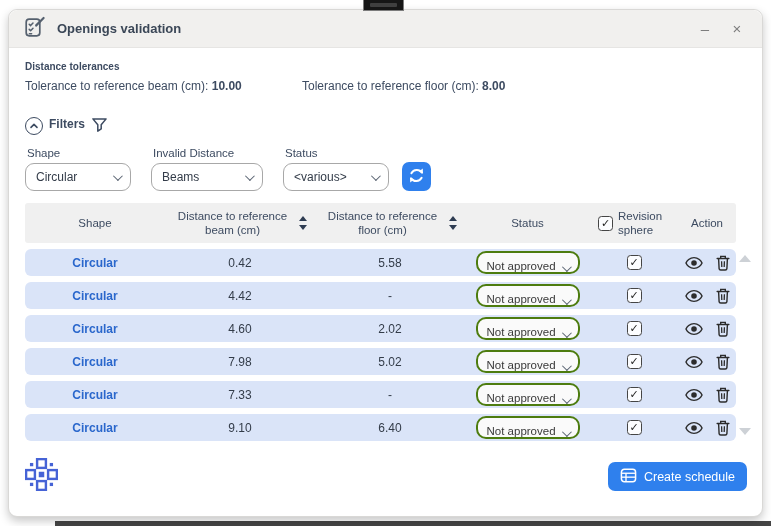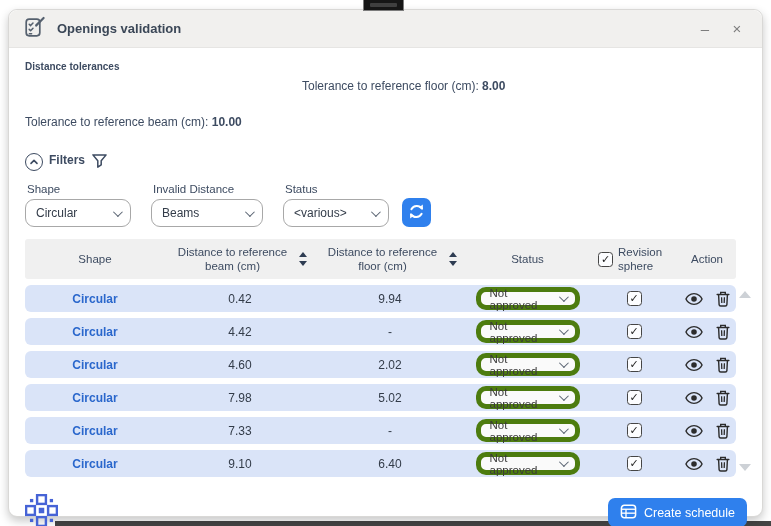--- a/index.html
+++ b/index.html
@@ -16,21 +16,21 @@
   .titlebar { height: 38px; background: #f1f0ee; border-bottom: 1px solid #e6e5e3; border-radius: 9px 9px 0 0; display: flex; align-items: center; padding: 0 14px; gap: 10px; }
   .titlebar .title { font-size: 13px; font-weight: bold; color: #3b4757; }
   .titlebar .spacer { flex: 1; }
   .win-btn { width: 22px; height: 22px; display: flex; align-items: center; justify-content: center; color: #7d7d7d; font-size: 15px; cursor: default; }
 
   .bodyc { padding: 13px 16px 0 16px; color: #3d4b61; }
 
   .tol-heading { font-size: 10px; font-weight: bold; margin-bottom: 7px; }
   .tol-line { display: flex; font-size: 12px; }
   .tol-item b { font-weight: bold; }
-  .tol-item.first { width: 277px; margin-top: 36px; }
+  .tol-item.first { width: 277px; }
 
   .filters-head { margin-top: 24px; display: flex; gap: 6px; }
   .filters-head .label { font-size: 12px; font-weight: bold; color: #3d4b61; }
   .chev-circle { width: 18px; height: 18px; border: 1.6px solid #3d4b61; border-radius: 50%; display:flex; align-items:center; justify-content:center; }
 
   .filter-row { display: flex; align-items: flex-end; margin-top: 9px; gap: 20px; }
   .filter-group { display: flex; flex-direction: column; gap: 4px; }
   .filter-group .flabel { font-size: 11.5px; color: #3d4b61; padding-left: 2px; }
   .select { height: 28px; border: 1px solid #a8a8a8; border-radius: 9px; background: #fff; display: flex; align-items: center; padding: 0 10px; font-size: 12px; color: #333c49; justify-content: space-between; }
   .w106 { width: 106px; } .w140 { width: 112px; }
@@ -44,21 +44,21 @@
   .sorters { display: flex; flex-direction: column; gap: 4px; margin-left: 7px; }
   .tri-up { width: 0; height: 0; border-left: 4px solid transparent; border-right: 4px solid transparent; border-bottom: 5px solid #2e3c52; }
   .tri-down { width: 0; height: 0; border-left: 4px solid transparent; border-right: 4px solid transparent; border-top: 5px solid #2e3c52; }
   .th-rev { display: flex; align-items: center; justify-content: center; gap: 5px; text-align: left; }
   .th-rev .wrap2 { max-width: 52px; }
 
   .trow { display: grid; grid-template-columns: 140px 150px 150px 125px 88px 58px; height: 27px; background: #dae4f8; border-radius: 6px; align-items: center; margin-top: 6px; font-size: 12px; }
   .c { display: flex; align-items: center; justify-content: center; }
   .link { color: #2a67cc; font-weight: bold; font-size: 12px; cursor: pointer; }
   .num { color: #333c49; }
-  .status-select { width: 104px; height: 23px; background: #fafafa; border: 5px solid #4d7c0f; border-radius: 10px; display: flex; align-items: center; justify-content: space-between; padding: 0 9px; font-size: 11.5px; color: #3a3a3a; }
+  .status-select { width: 104px; height: 23px; background: #fafafa; border: 2px solid #4d7c0f; border-radius: 10px; display: flex; align-items: flex-end; justify-content: space-between; padding: 0 9px; font-size: 11.5px; color: #3a3a3a; }
   .checkbox { width: 15px; height: 15px; background: #fcfdff; border: 1.4px solid #454545; border-radius: 3.5px; display:flex; align-items:center; justify-content:center; font-size: 11px; color: #1d1d1d; line-height: 1; }
   .actions { gap: 13px; }
   .icon-btn { display: flex; align-items: center; }
 
   .scroll-up { position: absolute; right: -15px; top: 52px; width: 0; height: 0; border-left: 6px solid transparent; border-right: 6px solid transparent; border-bottom: 7px solid #cdd1d6; }
   .scroll-down { position: absolute; right: -15px; bottom: 6px; width: 0; height: 0; border-left: 6px solid transparent; border-right: 6px solid transparent; border-top: 7px solid #cdd1d6; }
 
   .footer { display: flex; align-items: center; justify-content: space-between; margin-top: 17px; padding-right: 0px; width: 722px; }
   .create-btn { height: 29px; background: #2f80ed; color: #fff; border: none; border-radius: 7px; font-size: 12.5px; font-family: "Liberation Sans", sans-serif; display: flex; align-items: center; gap: 7px; padding: 0 12px; }
 </style>
@@ -168,21 +168,21 @@
           <span class="wrap2">Revision sphere</span>
         </div>
         <div class="th">Action</div>
       </div>
 
       <div class="trow">
         <div class="c">
             <span class="link">Circular</span>
           </div>
         <div class="c num">0.42</div>
-        <div class="c num">9.94</div>
+        <div class="c num">5.58</div>
         <div class="c">
             <div class="status-select">
               <span>Not approved</span>
               <span class="chev-down"></span>
             </div>
           </div>
         <div class="c">
             <span class="checkbox">✓</span>
           </div>
         <div class="c actions">

